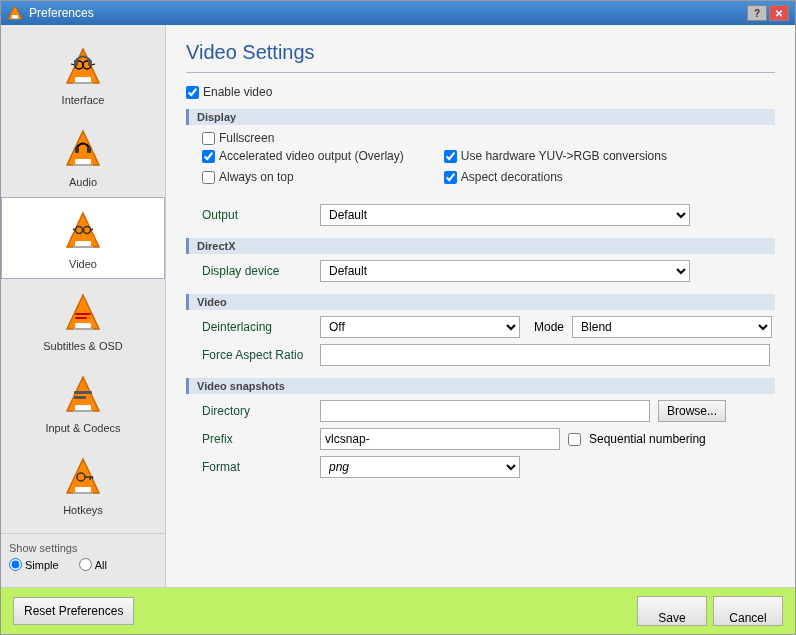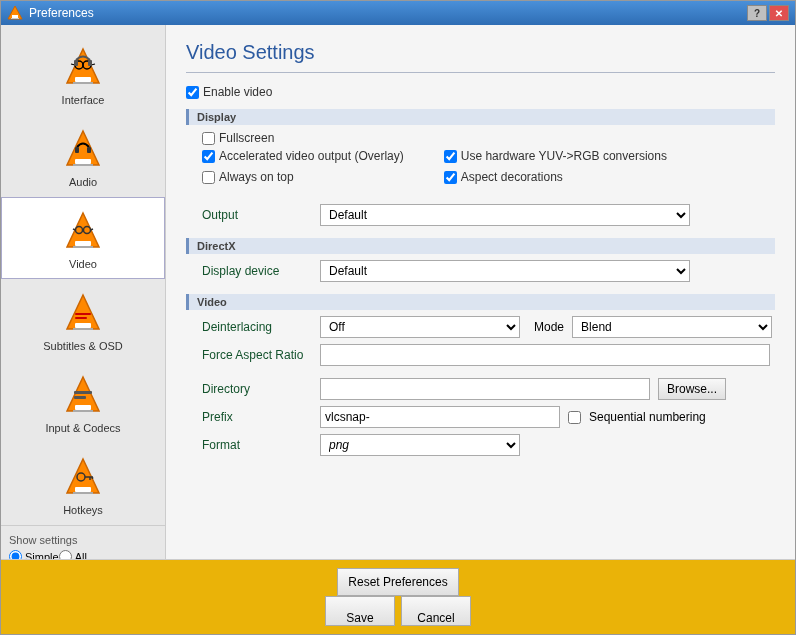--- a/index.html
+++ b/index.html
@@ -128,21 +128,21 @@
 
     .show-settings-label {
       font-size: 11px;
       color: #555;
       margin-bottom: 4px;
     }
 
     .radio-group {
       display: flex;
       align-items: flex-start;
-      gap: 0;
+      gap: 20px;
     }
 
     .radio-item {
       display: flex;
       align-items: center;
       gap: 3px;
       font-size: 11px;
     }
 
     
@@ -249,24 +249,23 @@
       background: linear-gradient(to bottom, #f8f8f8, #e0e0e0);
       font-size: 12px;
       cursor: pointer;
     }
 
     .footer {
       display: flex;
       align-items: center;
       justify-content: space-between;
       padding: 8px 12px;
-      background: #eab308;
+      background: #bef264;
       border-top: 1px solid #ccc;
       flex-shrink: 0;
-      flex-direction: column;
     }
 
     .footer-left {
       display: flex;
       align-items: center;
     }
 
     .footer-right {
       display: flex;
       gap: 6px;
@@ -512,20 +511,21 @@
           </div>
 
           <div class="form-row">
             <span class="form-label">Force Aspect Ratio</span>
             <input type="text" class="form-input" style="width: 450px;">
           </div>
         </div>
       </div>
 
       <div class="section-block">
+        <div class="section-header">Video snapshots</div>
         <div class="indent">
 
           <div class="form-row">
             <span class="form-label">Directory</span>
             <input type="text" class="form-input" style="width: 330px;">
             <button class="browse-btn">Browse...</button>
           </div>
 
           <div class="form-row">
             <span class="form-label">Prefix</span>

